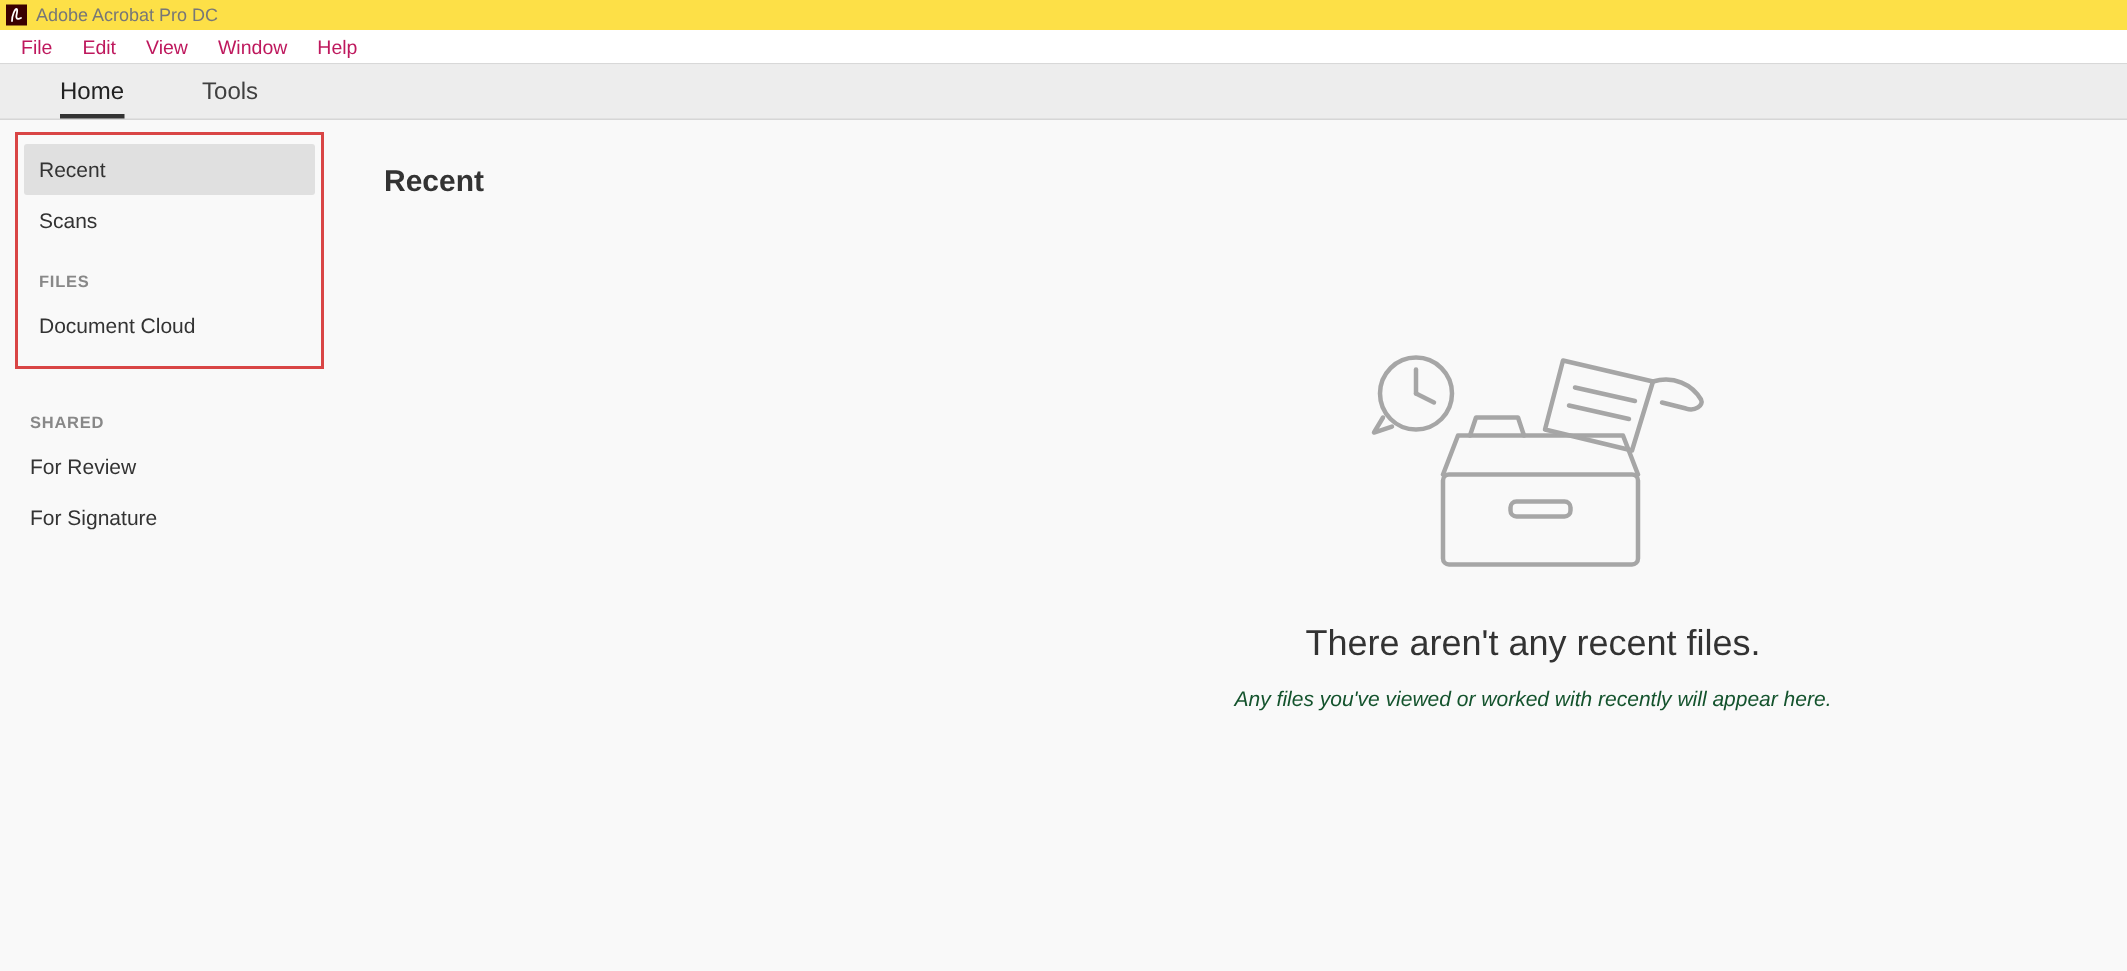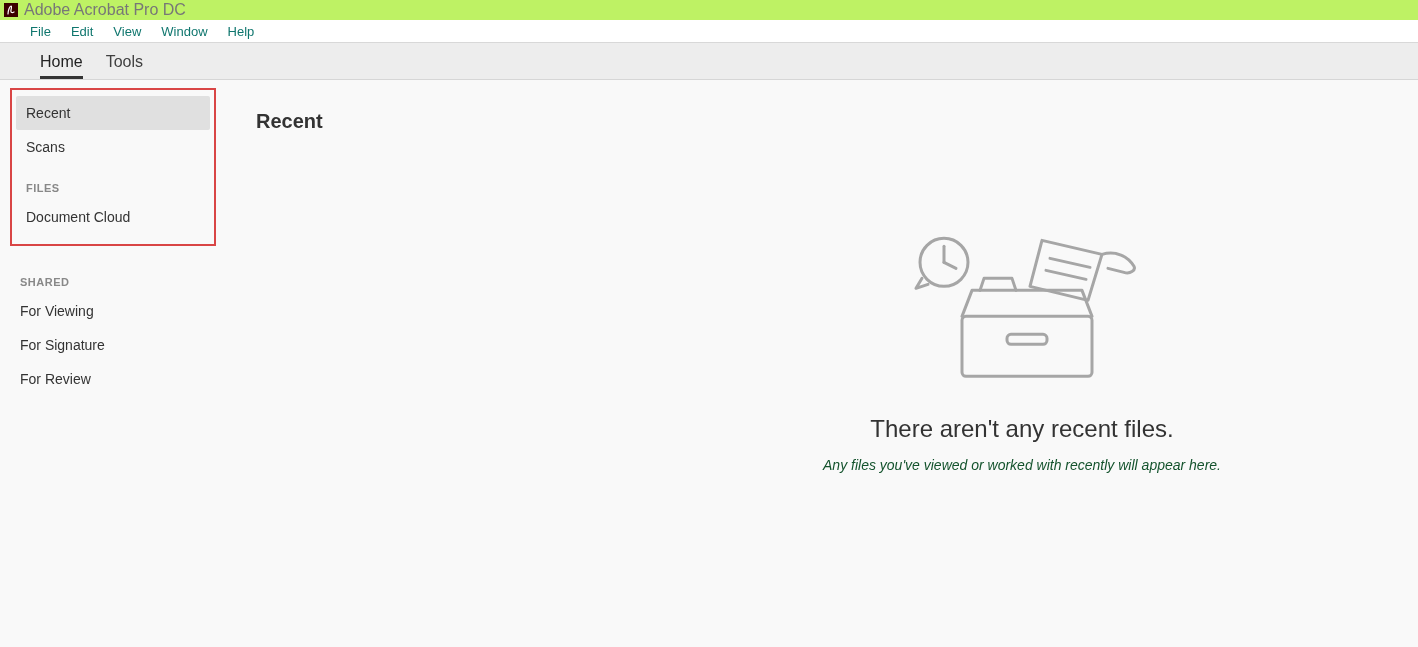--- a/index.html
+++ b/index.html
@@ -10,55 +10,55 @@
     background: #fff;
     width: 1418px;
     height: 647px;
     overflow: hidden;
   }
   .titlebar {
     height: 20px;
     display: flex;
     align-items: center;
     padding-left: 4px;
-    background: #bef264;
+    background: #fde047;
     color: #777;
-    font-size: 16px;
+    font-size: 12px;
   }
   .titlebar-icon {
     width: 14px; height: 14px;
     background: #3b0000;
     margin-right: 6px;
     display: inline-flex;
     align-items: center;
     justify-content: center;
   }
   .titlebar-icon svg { width: 10px; height: 10px; }
   .menubar {
     height: 23px;
     display: flex;
     align-items: center;
     background: #fff;
     border-bottom: 1px solid #d8d8d8;
-    padding-left: 20px;
+    padding-left: 4px;
     font-size: 13px;
-    color: #0f766e;
+    color: #be185d;
   }
   .menubar-item {
     padding: 3px 10px;
     cursor: default;
   }
   .tabbar {
     height: 37px;
     background: #ededed;
     border-bottom: 1px solid #d6d6d6;
     display: flex;
     align-items: flex-end;
     padding-left: 40px;
-    gap: 23px;
+    gap: 52px;
   }
   .tab {
     font-size: 16px;
     color: #404040;
     padding-bottom: 8px;
     cursor: default;
   }
   .tab.active {
     color: #222;
     border-bottom: 3px solid #333;
@@ -158,23 +158,22 @@
 
 <div class="content">
   <div class="sidebar">
     <div class="highlight-box">
       <div class="side-item active">Recent</div>
       <div class="side-item">Scans</div>
       <div class="side-section-header">FILES</div>
       <div class="side-item">Document Cloud</div>
     </div>
     <div class="side-section-header">SHARED</div>
-    <div class="side-item">For Viewing</div>
+    <div class="side-item">For Review</div>
     <div class="side-item">For Signature</div>
-    <div class="side-item">For Review</div>
   </div>
 
   <div class="main">
     <div class="main-title">Recent</div>
 
     <div class="empty-state">
       <div class="empty-illustration">
         <svg viewBox="0 0 240 160" fill="none" stroke="#a6a6a6" stroke-width="3" stroke-linecap="round" stroke-linejoin="round">
 
           <circle cx="42" cy="32" r="24"></circle>

